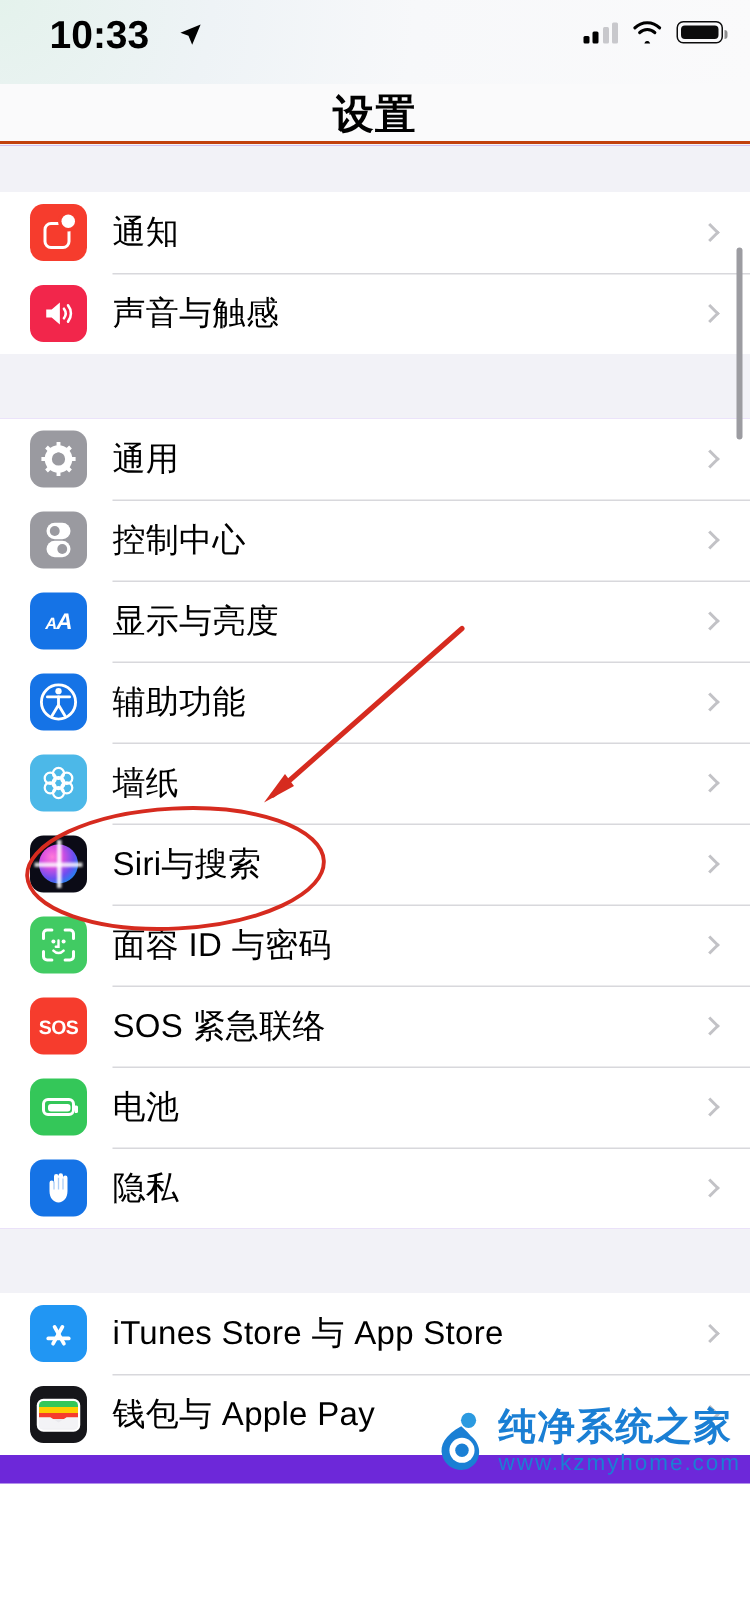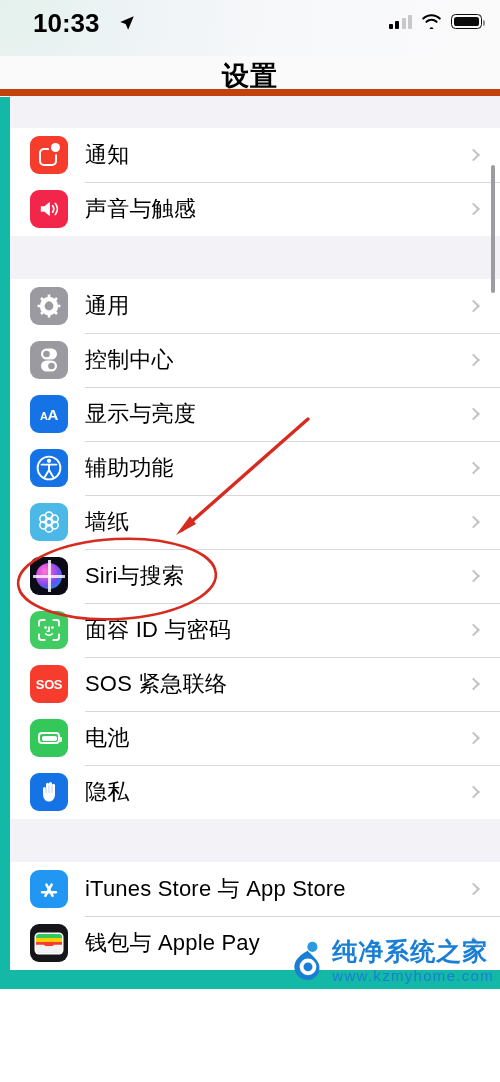--- a/index.html
+++ b/index.html
@@ -54,34 +54,33 @@
   }
   .batt span {
     position:absolute; left:1.6px; top:1.6px; bottom:1.6px;
     width:88%; background:#000; border-radius:2.6px;
   }
 
   
   .navbar {
     position:absolute; top:56px; left:0; width:500px; height:40px;
     background:#fafafb;
-    border-bottom:7px solid #c2410c;
+    border-bottom:2px solid #c2410c;
     z-index:4;
   }
   .nav-title {
     position:absolute; left:0; right:0; top:2px;
     text-align:center; font-size:27px; font-weight:bold; color:#000;
     letter-spacing:1px;
   }
 
   
   .scroll {
     position:absolute; top:97px; left:0; width:500px; height:985px;
-    background:#14b8a6;
-    padding-left:10px;
+    background:#6d28d9;
   }
   .gap { height:31px; background:#f2f2f7; }
   .gap.g1 { height:31px; }
   .gap.g2 { height:43px; }
   .gap.g3 { height:43px; }
 
   .group { background:#ffffff; }
   .row {
     position:relative;
     display:flex; align-items:center;
@@ -121,21 +120,21 @@
   .ic-notif .dot {
     position:absolute; right:8px; top:7px;
     width:9px; height:9px; background:#fff; border-radius:50%;
     box-shadow:0 0 0 2.4px #f63c2d;
   }
   .ic-sound { background:#f2264b; }
   .ic-dnd   { background:#5b56d6; }
   .ic-screen{ background:#5b56d6; }
   .ic-gen   { background:#9a9aa0; }
   .ic-cc    { background:#9a9aa0; }
-  .ic-disp  { background:#1573e6; }
+  .ic-disp  { background:#1573e6;font-style:italic; }
   .ic-acc   { background:#1573e6; }
   .ic-wall  { background:#4cb8e8; }
   .ic-siri  { background:#0b0b16; }
   .ic-face  { background:#41cb63; }
   .ic-sos   { background:#f63c2d; }
   .ic-batt  { background:#34c759; }
   .ic-priv  { background:#1573e6; }
   .ic-store { background:#2196f3; }
   .ic-wallet{ background:#16161a; }
 

